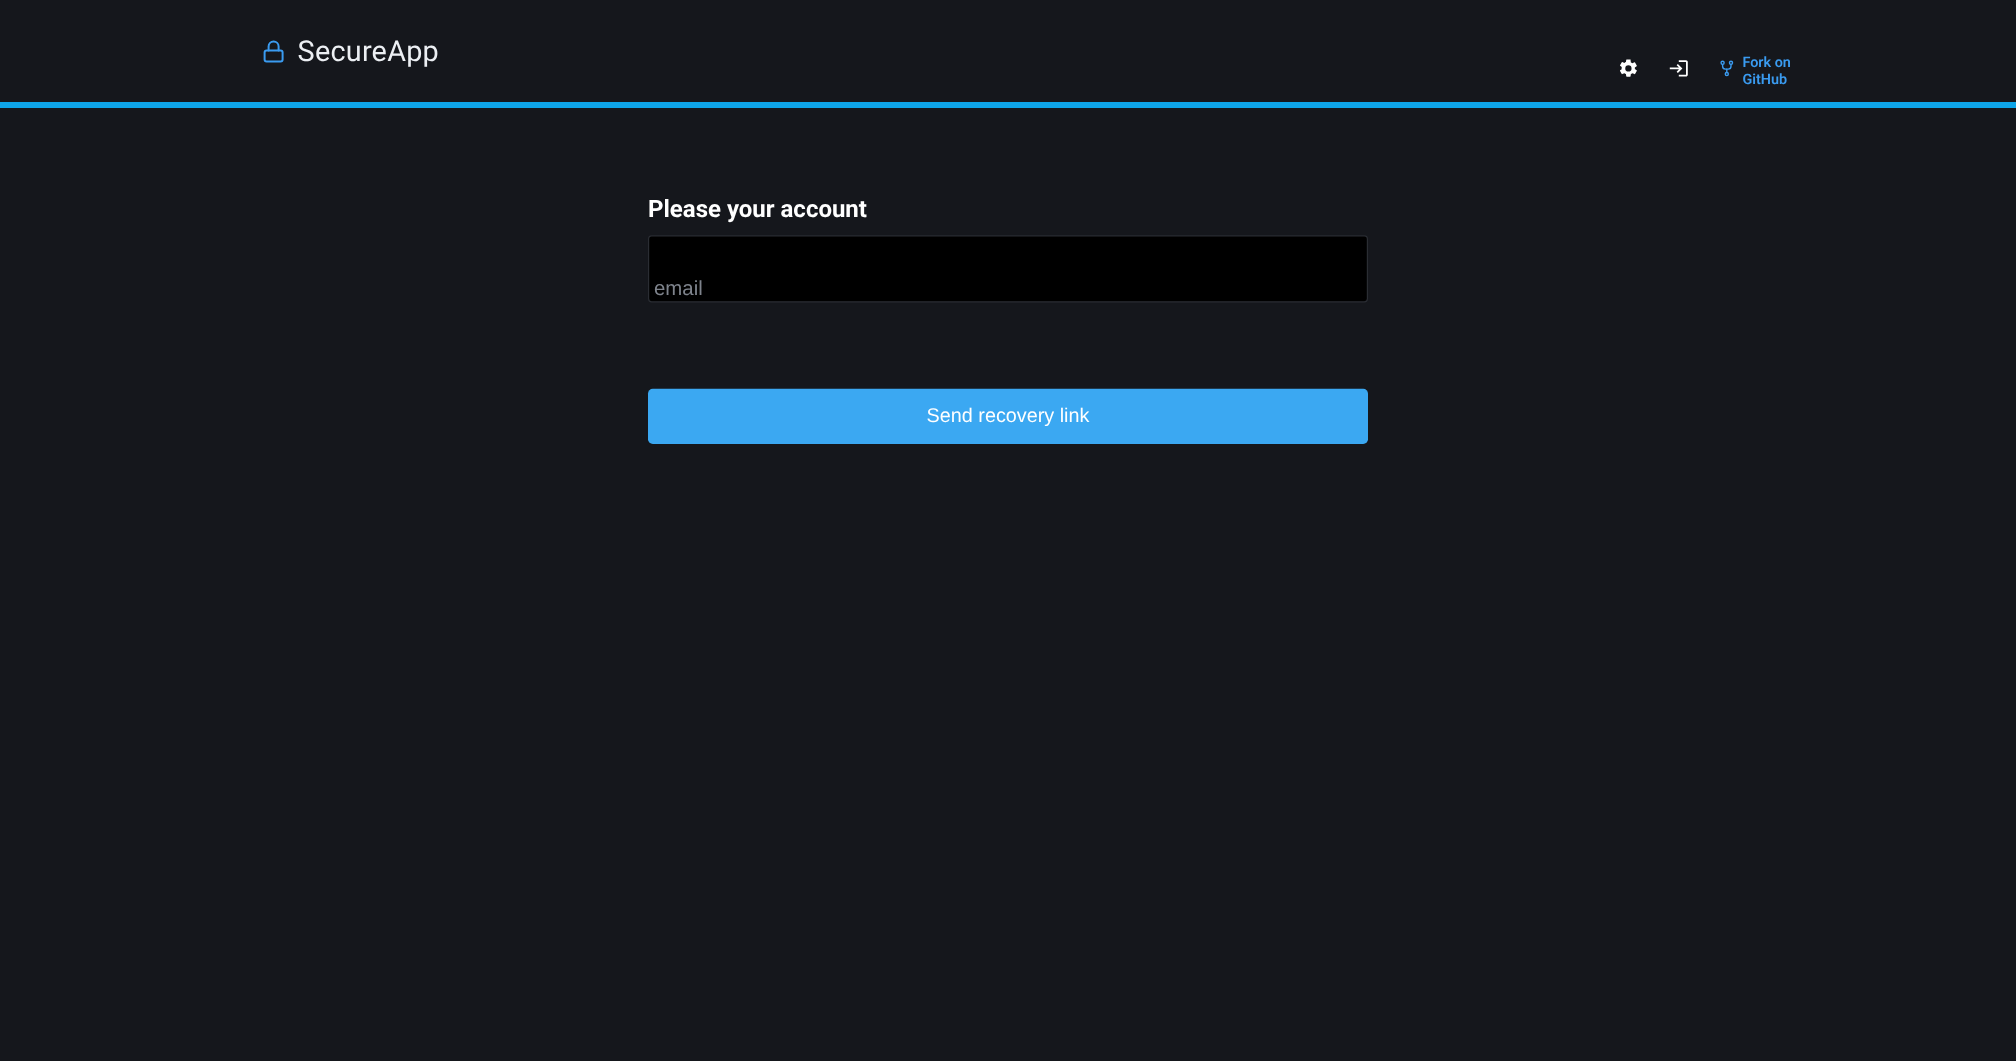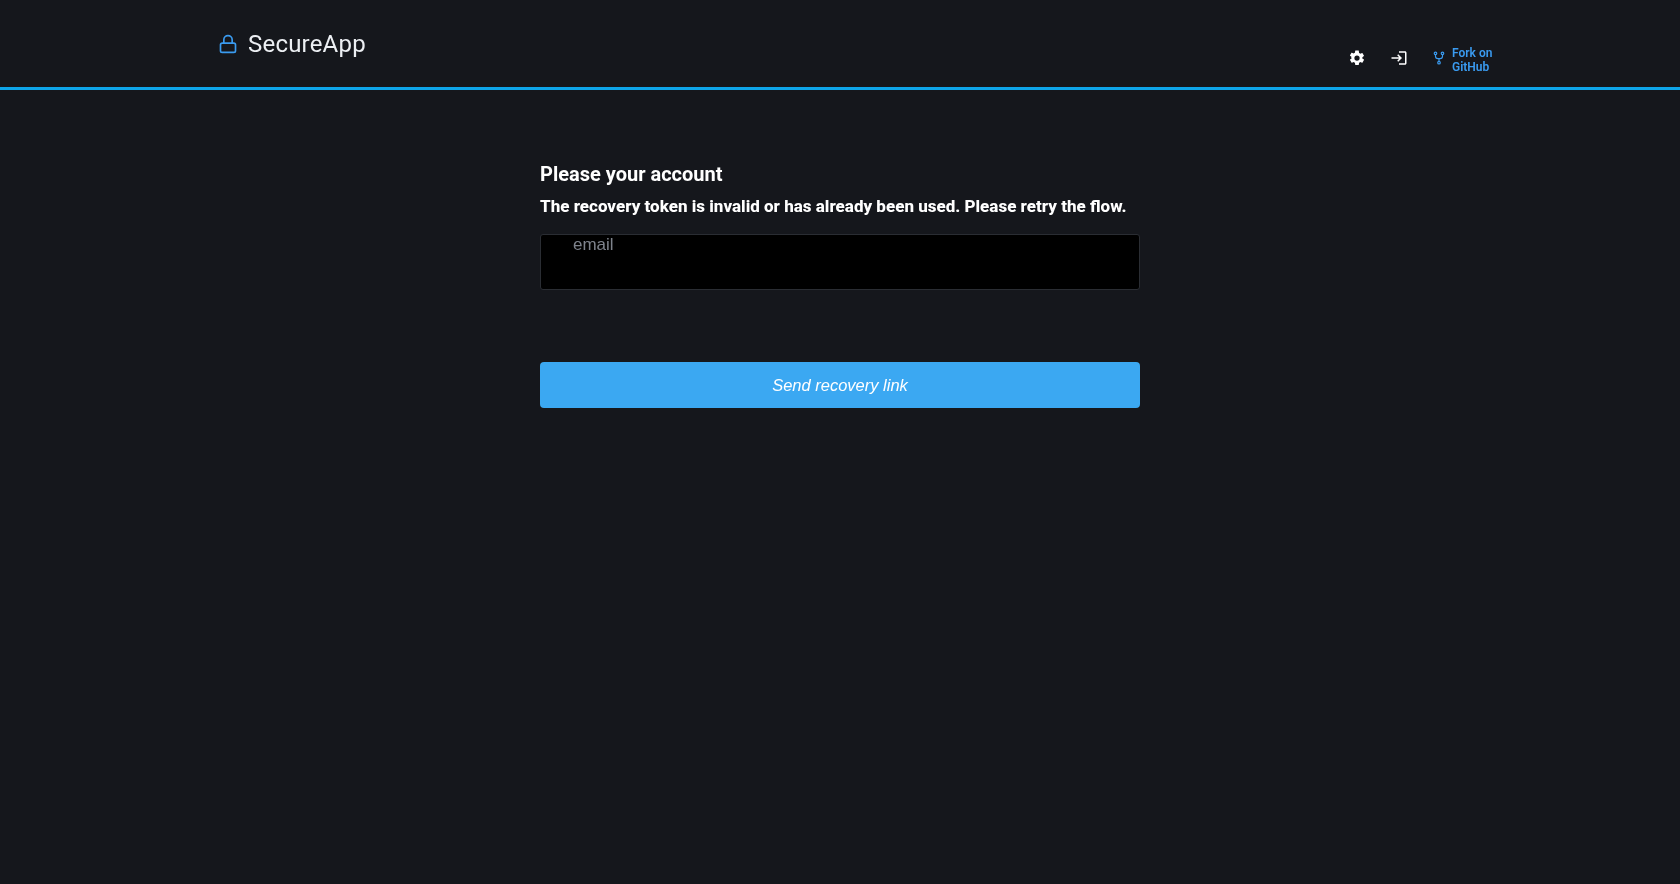--- a/index.html
+++ b/index.html
@@ -6,21 +6,21 @@
   html, body {
     width: 1680px;
     height: 884px;
     background: #15171c;
     color: #ffffff;
     font-family: -apple-system, BlinkMacSystemFont, "Segoe UI", Roboto, "Helvetica Neue", Arial, sans-serif;
     overflow: hidden;
   }
   .topbar {
     height: 90px;
-    border-bottom: 3px solid #0ea5e9;
+    border-bottom: 5px solid #0ea5e9;
     display: flex;
     align-items: center;
     justify-content: space-between;
     padding: 0 170px 0 218px;
   }
   .brand {
     display: flex;
     align-items: center;
     gap: 10px;
     cursor: pointer;
@@ -77,22 +77,22 @@
     font-weight: 800;
     color: #ffffff;
     margin-bottom: 18px;
   }
   .input-wrap {
     background: #000000;
     border: 1px solid #2a2d33;
     border-radius: 3px;
     height: 56px;
     display: flex;
-    align-items: flex-start;
-    padding: 0 32px;
+    align-items: flex-end;
+    padding: 0 4px;
     margin-bottom: 72px;
   }
   .input-wrap input {
     background: transparent;
     border: none;
     outline: none;
     color: #ffffff;
     font-size: 17px;
     width: 100%;
   }
@@ -100,21 +100,20 @@
   .primary-btn {
     width: 100%;
     height: 46px;
     background: #3ba8f2;
     border: none;
     border-radius: 4px;
     color: #ffffff;
     font-size: 16.5px;
     font-weight: 500;
     cursor: pointer;
-    font-style: italic;
   }
 </style>
 </head>
 <body>
 
 <header class="topbar">
   <div class="brand">
     <span class="brand-icon">
       <svg width="20" height="22" viewBox="0 0 24 24" fill="none" stroke="currentColor" stroke-width="2" stroke-linecap="round" stroke-linejoin="round">
           <rect x="3" y="11" width="18" height="11" rx="2" ry="2"></rect>
@@ -149,19 +148,18 @@
           </svg>
       </span>
       <span class="fork-text">Fork on GitHub</span>
     </a>
   </nav>
 </header>
 
 <main class="main">
   <section class="card">
     <h1 class="card-title">Please your account</h1>
-    <p class="card-error">The recovery token is invalid or has already been used. Please retry the flow.</p>
     <div class="input-wrap">
       <input type="email" placeholder="email" style="">
     </div>
     <button class="primary-btn">Send recovery link</button>
   </section>
 </main>
 
 </body></html>

